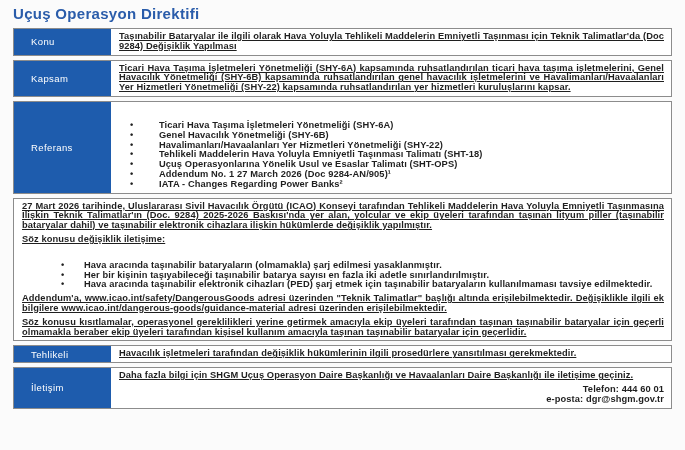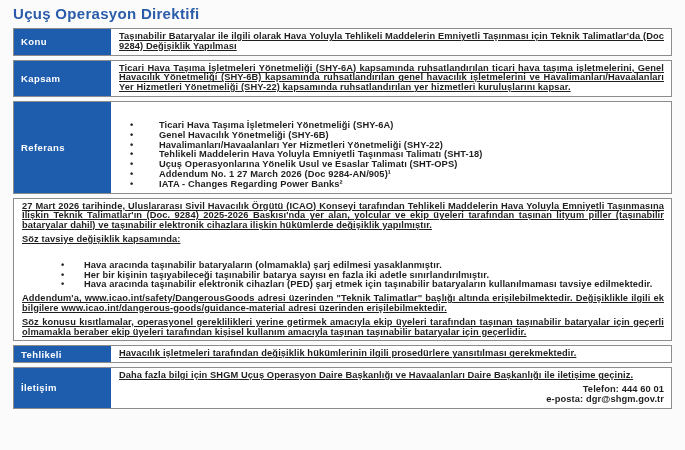--- a/index.html
+++ b/index.html
@@ -26,23 +26,23 @@
   }
   .row{
     display:flex;
     border:1px solid var(--border);
     background:#fff;
     margin-bottom:4px;
   }
   .label{
     flex:0 0 97px;width:97px;
     background:var(--blue);
-    color:#fff;font-weight:bold;font-size:9.5px;letter-spacing:.4px;
+    color:#fff;font-weight:normal;font-size:9.5px;letter-spacing:.4px;
     display:flex;align-items:center;
-    padding:2px 4px 2px 7px;
+    padding:2px 4px 2px 17px;
   }
   .content{
     flex:1;
     padding:3px 7px 3px 8px;
     font-size:9.3px;font-weight:bold;letter-spacing:.1px;
     line-height:9.8px;
     text-align:justify;
   }
   .para{margin:0 0 4px 0;text-decoration:underline;}
   .content > :last-child{margin-bottom:0;}
@@ -82,21 +82,21 @@
             <li class="bitem ref">Tehlikeli Maddelerin Hava Yoluyla Emniyetli Taşınması Talimatı (SHT-18)</li>
             <li class="bitem ref">Uçuş Operasyonlarına Yönelik Usul ve Esaslar Talimatı (SHT-OPS)</li>
             <li class="bitem ref">Addendum No. 1 27 March 2026 (Doc 9284-AN/905)¹</li>
             <li class="bitem ref">IATA - Changes Regarding Power Banks²</li>
           </ul>
         </div>
       </div>
       <div class="row">
         <div class="content">
           <p class="para">27 Mart 2026 tarihinde, Uluslararası Sivil Havacılık Örgütü (ICAO) Konseyi tarafından Tehlikeli Maddelerin Hava Yoluyla Emniyetli Taşınmasına İlişkin Teknik Talimatlar'ın (Doc. 9284) 2025-2026 Baskısı'nda yer alan, yolcular ve ekip üyeleri tarafından taşınan lityum piller (taşınabilir bataryalar dahil) ve taşınabilir elektronik cihazlara ilişkin hükümlerde değişiklik yapılmıştır.</p>
-          <p class="para">Söz tavsiye değişiklik kapsamında:</p>
+          <p class="para">Söz konusu değişiklik iletişime:</p>
           <ul class="blist">
             <li class="bitem exp">Hava aracında taşınabilir bataryaların (olmamakla) şarj edilmesi yasaklanmıştır.</li>
             <li class="bitem exp">Her bir kişinin taşıyabileceği taşınabilir batarya sayısı en fazla iki adetle sınırlandırılmıştır.</li>
             <li class="bitem exp">Hava aracında taşınabilir elektronik cihazları (PED) şarj etmek için taşınabilir bataryaların kullanılmaması tavsiye edilmektedir.</li>
           </ul>
           <p class="para">Addendum'a, www.icao.int/safety/DangerousGoods adresi üzerinden "Teknik Talimatlar" başlığı altında erişilebilmektedir. Değişiklikle ilgili ek bilgilere www.icao.int/dangerous-goods/guidance-material adresi üzerinden erişilebilmektedir.</p>
           <p class="para">Söz konusu kısıtlamalar, operasyonel gereklilikleri yerine getirmek amacıyla ekip üyeleri tarafından taşınan taşınabilir bataryalar için geçerli olmamakla beraber ekip üyeleri tarafından kişisel kullanım amacıyla taşınan taşınabilir bataryalar için geçerlidir.</p>
         </div>
       </div>
       <div class="row">

